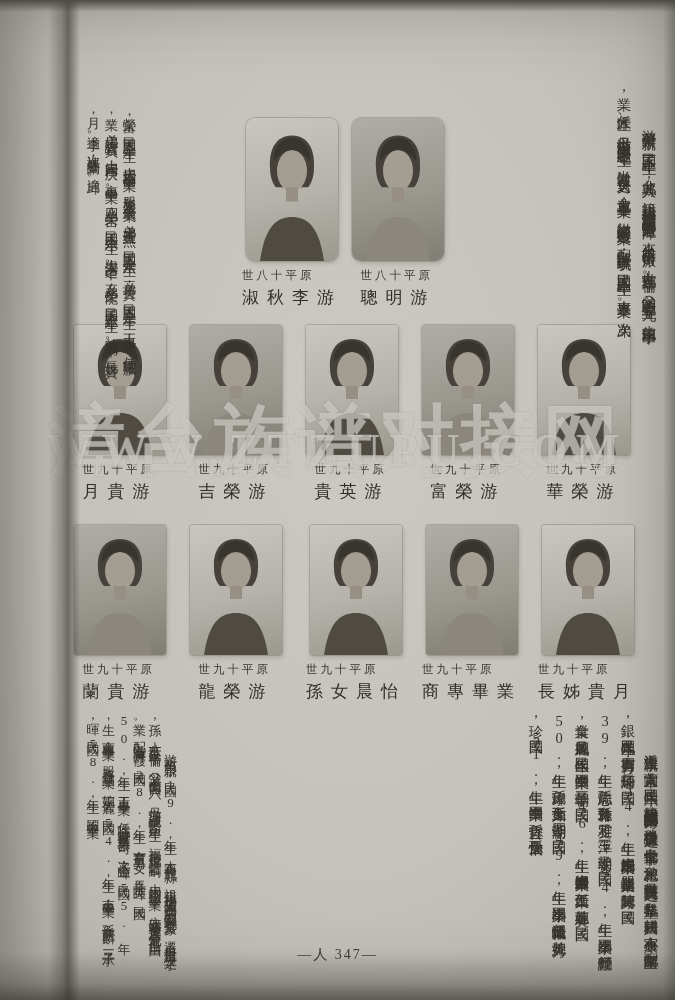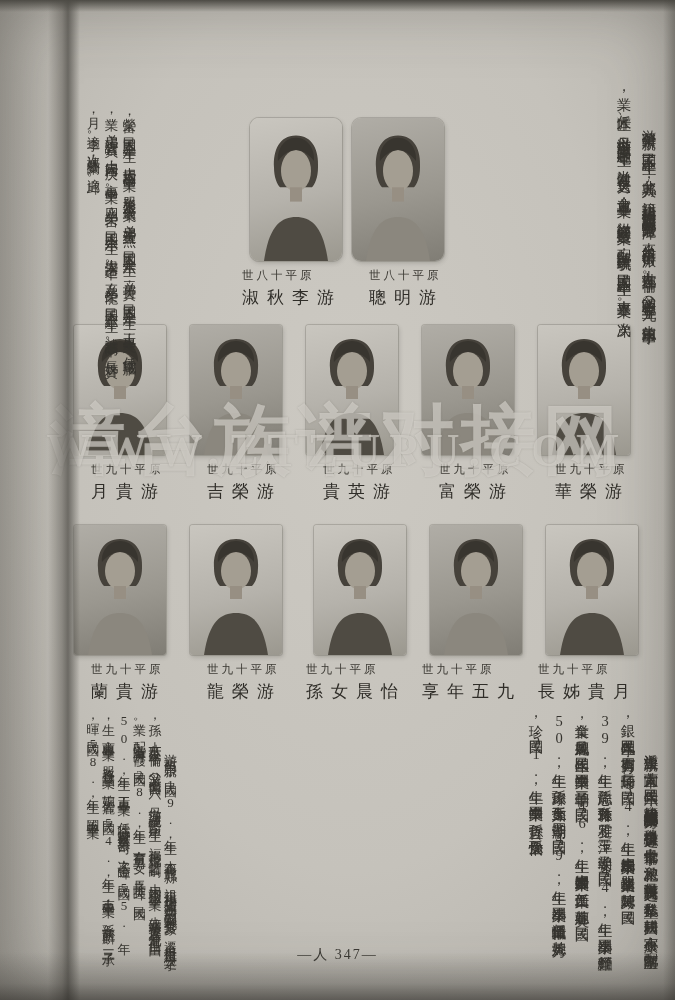--- a/index.html
+++ b/index.html
@@ -21,21 +21,21 @@
   
   .vtext{
     position:absolute;writing-mode:vertical-rl;text-orientation:upright;
     color:#35332e;z-index:2;text-align:start;
   }
   .bio-top-right{top:86px;right:14px;height:238px;font-size:14.5px;line-height:25px;letter-spacing:1.5px;}
   .bio-top-left{top:107px;left:84px;height:252px;font-size:13.5px;line-height:18px;letter-spacing:2px;}
   .bio-bot-right{top:713px;right:13px;height:233px;font-size:14.5px;line-height:23px;letter-spacing:0.5px;}
   .bio-bot-left{top:713px;left:85px;height:238px;font-size:13px;line-height:15.5px;letter-spacing:2.5px;}
   
-  .photo-card{position:absolute;margin:0;display:flex;flex-direction:column;align-items:flex-end;z-index:1;}
+  .photo-card{position:absolute;margin:0;display:flex;flex-direction:column;align-items:center;z-index:1;}
   .photo{
     position:relative;overflow:hidden;
     background:linear-gradient(168deg,#c9c6bf 0%,#b5b2ab 55%,#9b988f 100%);
     box-shadow:0 0 0 1px rgba(120,117,110,0.35), 1px 2px 4px rgba(60,58,52,0.25);
   }
   .photo svg{display:block;width:100%;height:100%;}
   .r1 .photo{width:92px;height:143px;border-radius:9px;}
   .r2 .photo,.r3 .photo{width:92px;height:130px;border-radius:3px;}
   .v2 .photo{background:linear-gradient(168deg,#b0ada6 0%,#9a978f 55%,#807d75 100%);}
   .v2 .sil-body{fill:#8b877e;}
@@ -229,21 +229,21 @@
       <svg viewBox="0 0 92 130" preserveAspectRatio="none">
         <path d="M46 14 C29 14 23 28 24 43 C24 52 27 58 30 61 L62 61 C65 58 68 52 68 43 C69 28 63 14 46 14 Z" fill="#46423b"></path>
         <ellipse cx="46" cy="46" rx="15" ry="19" fill="#a49e92"></ellipse>
         <path d="M46 16 C33 16 27 28 28 37 C34 30 40 27 46 27 C52 27 58 30 64 37 C65 28 59 16 46 16 Z" fill="#38352f"></path>
         <rect x="40" y="61" width="12" height="13" fill="#978f83"></rect>
         <path class="sil-body" d="M14 130 C19 96 31 88 46 88 C61 88 73 96 78 130 Z" fill="#4f4b43"></path>
       </svg>
     </div>
     <figcaption>
       <div class="gen">世九十平原</div>
-      <div class="pname">享年五九</div>
+      <div class="pname">商專畢業</div>
     </figcaption>
   </figure>
 
   <figure class="photo-card r3 r3c5">
     <div class="photo">
       <svg viewBox="0 0 92 130" preserveAspectRatio="none">
         <path d="M46 14 C29 14 23 28 24 43 C24 52 27 58 30 61 L62 61 C65 58 68 52 68 43 C69 28 63 14 46 14 Z" fill="#46423b"></path>
         <ellipse cx="46" cy="46" rx="15" ry="19" fill="#a49e92"></ellipse>
         <path d="M46 16 C33 16 27 28 28 37 C34 30 40 27 46 27 C52 27 58 30 64 37 C65 28 59 16 46 16 Z" fill="#38352f"></path>
         <rect x="40" y="61" width="12" height="13" fill="#978f83"></rect>

